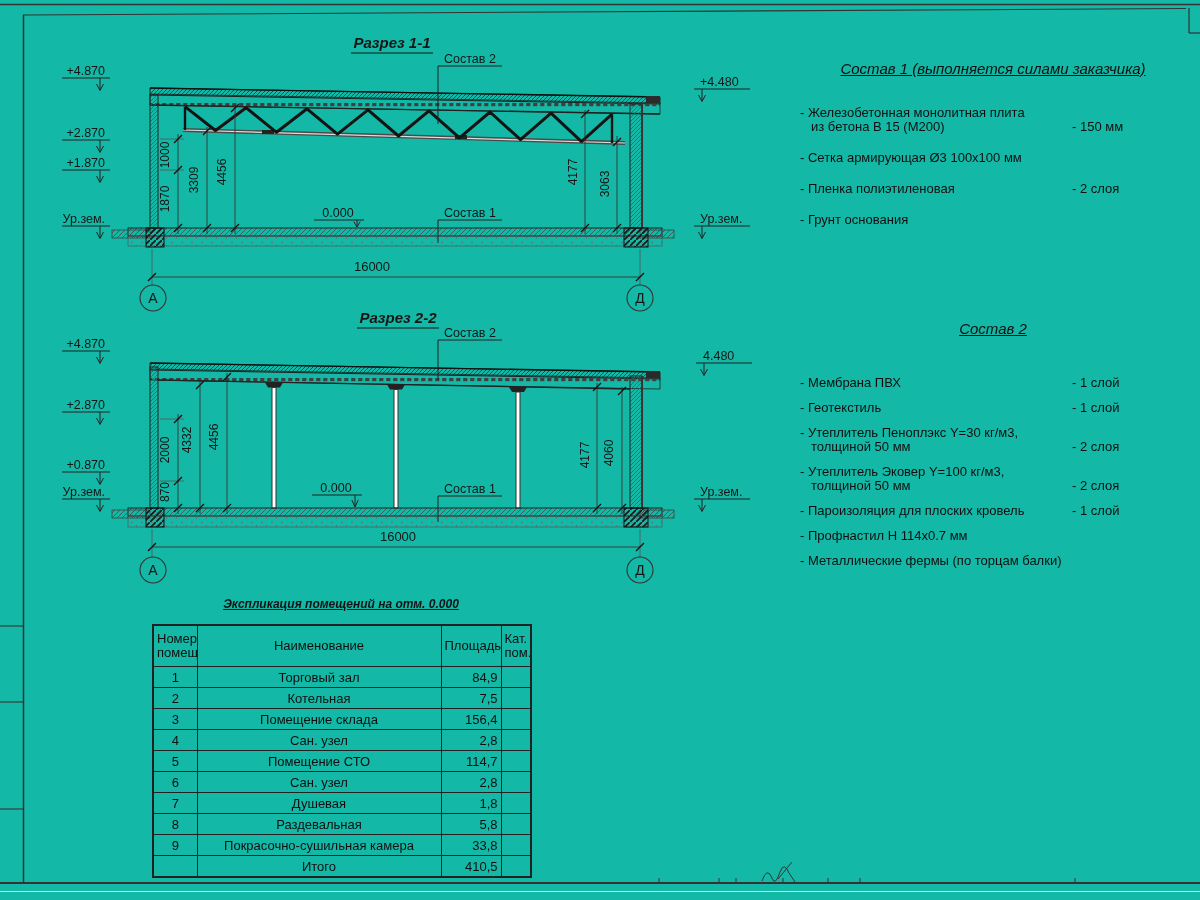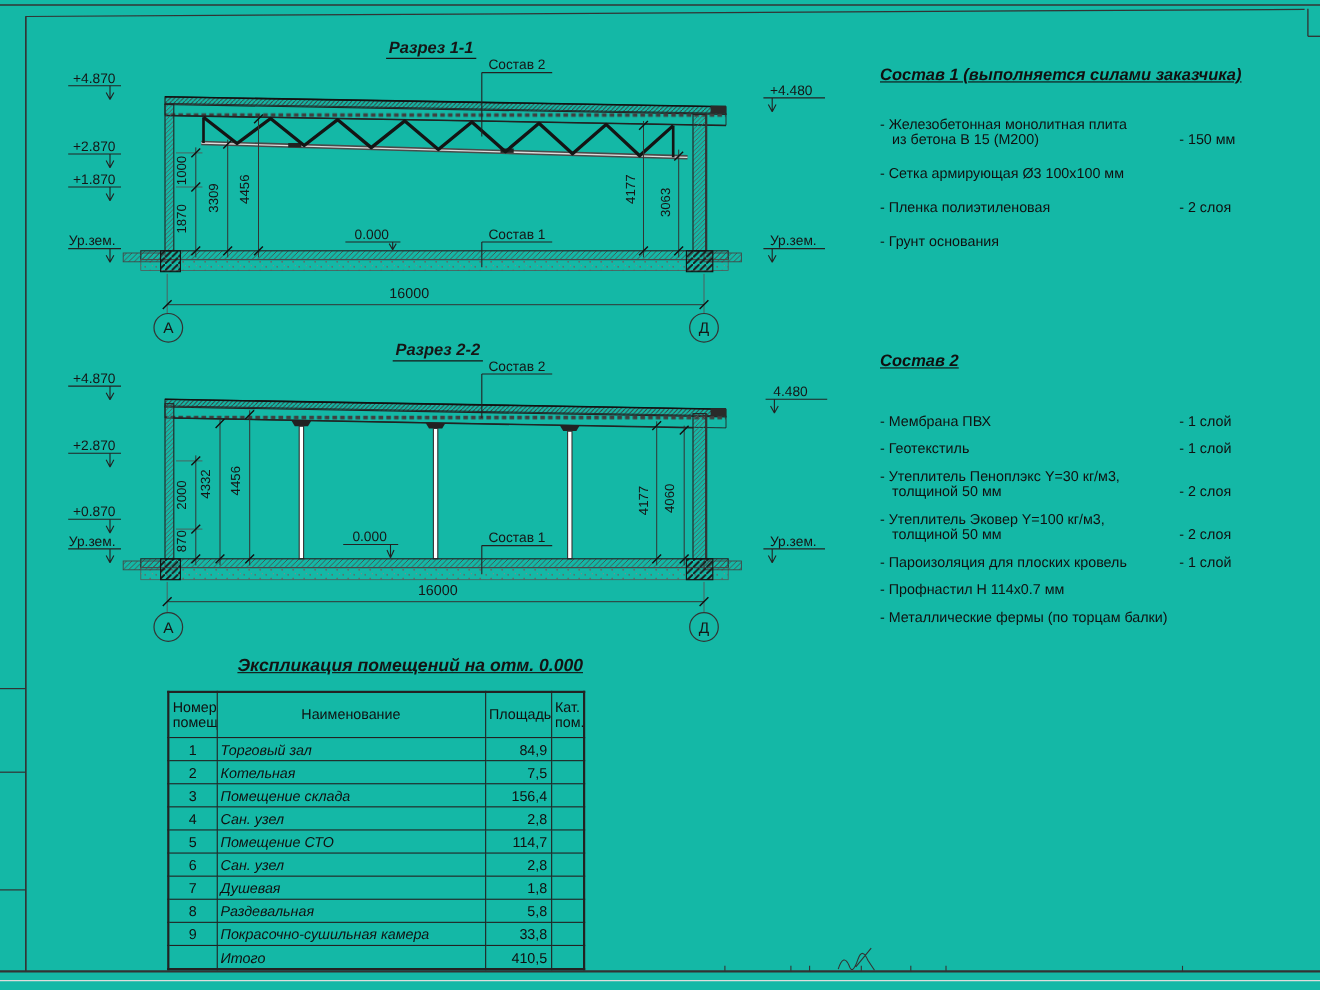--- a/index.html
+++ b/index.html
@@ -9,39 +9,39 @@
   svg{overflow:visible;}
   svg text{font-family:"Liberation Sans","DejaVu Sans",sans-serif;fill:#161616;}
   .t-title{font-size:15px;font-style:italic;font-weight:700;}
   .t-elev{font-size:12.5px;}
   .t-dimv{font-size:12px;}
   .t-dimh{font-size:13px;}
   .t-label{font-size:12.5px;}
   .t-axis{font-size:14px;}
   
   .sost{width:386px;font-size:13px;line-height:14px;color:#101010;}
-  .sost .sost-title{text-align:left;font-style:italic;font-weight:700;font-size:15px;
+  .sost .sost-title{text-align:center;font-style:italic;font-weight:400;font-size:15px;
                     text-decoration:underline;margin-bottom:30px;white-space:nowrap;}
   .sost .item{position:relative;}
   .sost .nm2{padding-left:11px;}
   .sost .val{position:absolute;left:272px;bottom:0;white-space:nowrap;}
   .sost1 .item{margin-bottom:17px;}
   .sost2 .item{margin-bottom:10px;margin-top:11px;}
   .sost2 .sost-title{margin-bottom:40px;}
   
-  .expl-title{font-style:italic;font-weight:700;font-size:16px;text-decoration:underline;
-              text-align:right;width:378px;white-space:nowrap;}
+  .expl-title{font-style:italic;font-weight:700;font-size:12px;text-decoration:underline;
+              text-align:center;width:378px;white-space:nowrap;}
   table.expl{border-collapse:collapse;table-layout:fixed;width:378px;margin-top:13px;
              font-size:13px;color:#101010;}
   table.expl th,table.expl td{border:1px solid #222;padding:0 3px;overflow:hidden;}
   table.expl{border:2px solid #222;}
   table.expl th{font-weight:400;height:40px;text-align:center;line-height:14px;}
   table.expl td{height:20px;}
   td.c-num{text-align:center;}
-  td.c-name{text-align:left;padding-left:7px;font-style:italic;}
+  td.c-name{text-align:center;padding-left:7px;}
   td.c-area{text-align:right;}
 </style>
 </head>
 <body>
 
 <div class="canvas">
 
   <svg width="0" height="0" class="abs" aria-hidden="true">
     <defs>
       <pattern id="pHatch" width="4" height="4" patternUnits="userSpaceOnUse">

